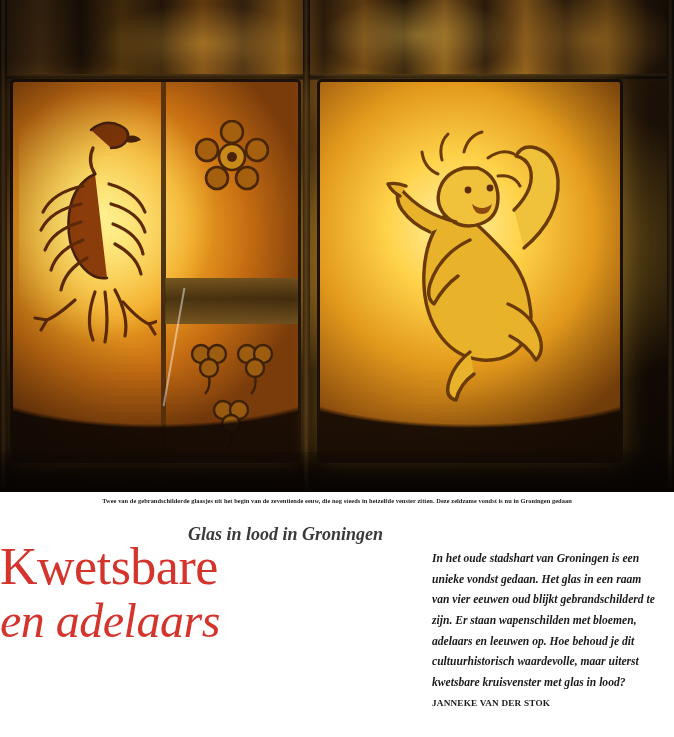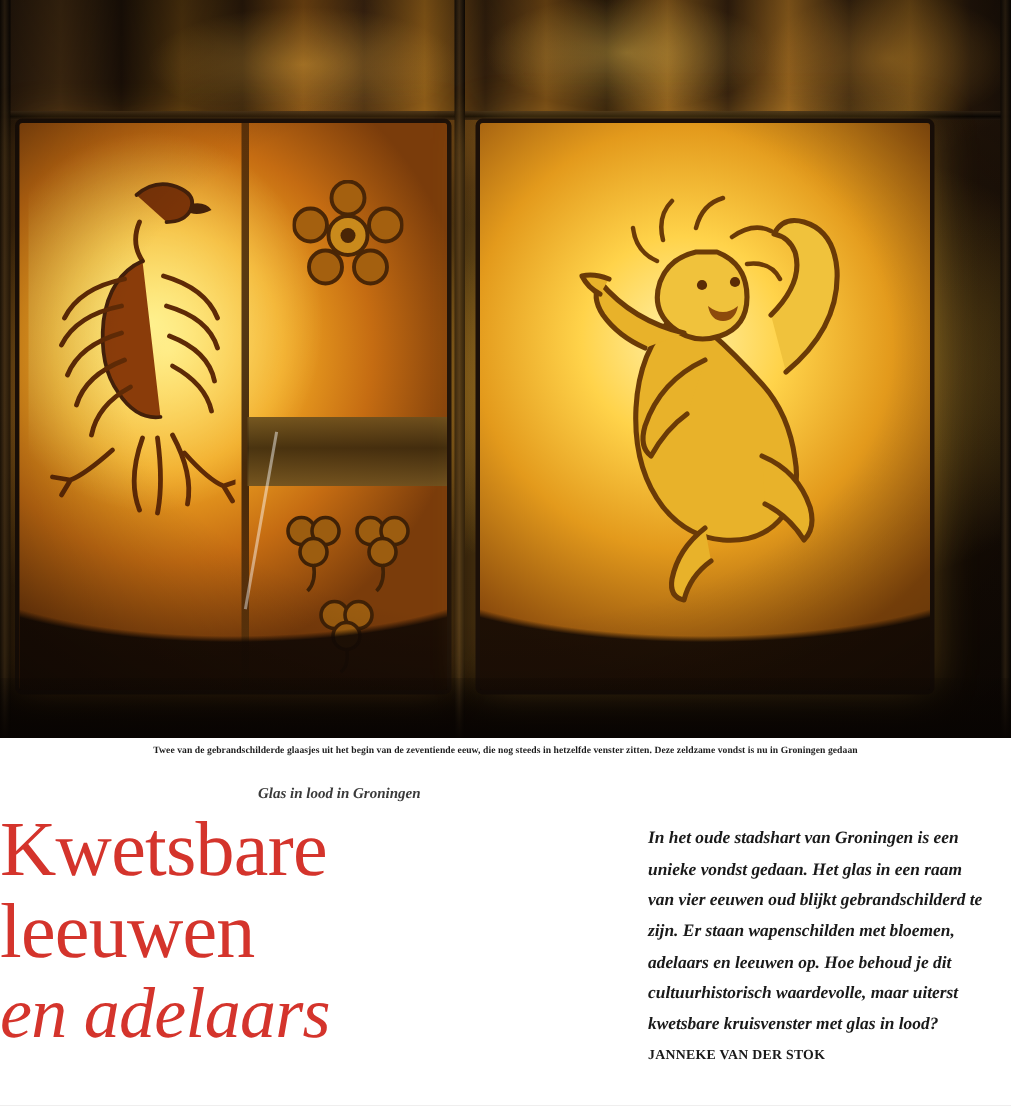--- a/index.html
+++ b/index.html
@@ -207,25 +207,25 @@
   
   .article {
     position: absolute;
     left: 0; top: 508px;
     width: 674px;
     height: 229px;
     background: #ffffff;
   }
   .kicker {
     position: absolute;
-    left: 172px; top: 16px;
+    left: 188px; top: 16px;
     font-family: "Liberation Serif", serif;
     font-style: italic;
     font-weight: bold;
-    font-size: 10px;
+    font-size: 18px;
     color: #3a3a3a;
   }
   .headline {
     position: absolute;
     left: 0; top: 34px;
     width: 420px;
     text-align: left;
     padding-right: 16px;
     box-sizing: border-box;
     font-family: "Liberation Serif", serif;
@@ -393,21 +393,20 @@
 
   <div class="caption-bar">
     <div class="caption">Twee van de gebrandschilderde glaasjes uit het begin van de zeventiende eeuw, die nog steeds in hetzelfde venster zitten. Deze zeldzame vondst is nu in Groningen gedaan</div>
   </div>
 
   <div class="article">
     <div class="kicker">Glas in lood in Groningen</div>
 
     <div class="headline">
       <span class="l1">Kwetsbare</span>
-      <span class="l2">leeuwen</span>
       <span class="l3">en adelaars</span>
     </div>
 
     <div class="intro">
       <span>In het oude stadshart van Groningen is een unieke vondst gedaan. Het glas in een raam van vier eeuwen oud blijkt gebrandschilderd te zijn. Er staan wapenschilden met bloemen, adelaars en leeuwen op. Hoe behoud je dit cultuurhistorisch waardevolle, maar uiterst kwetsbare kruisvenster met glas in lood? </span><span class="byline">JANNEKE VAN DER STOK</span>
     </div>
   </div>
 
 </div>
 

